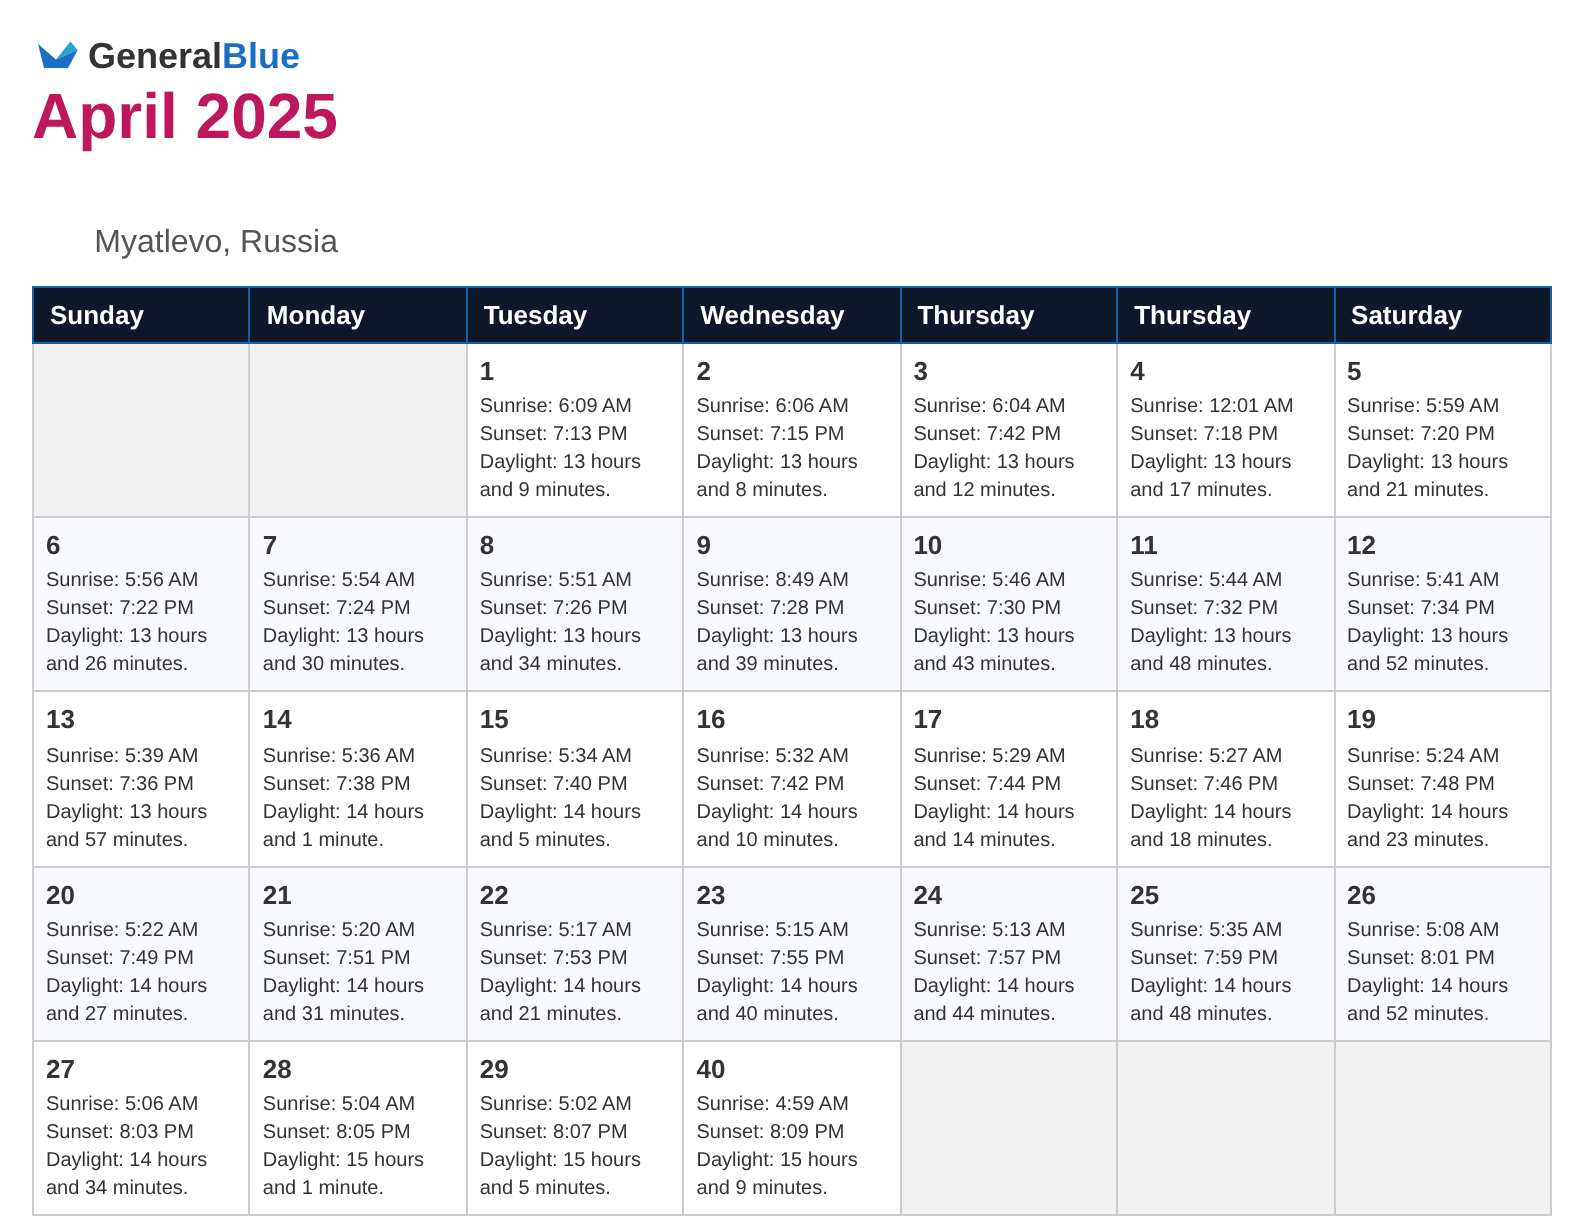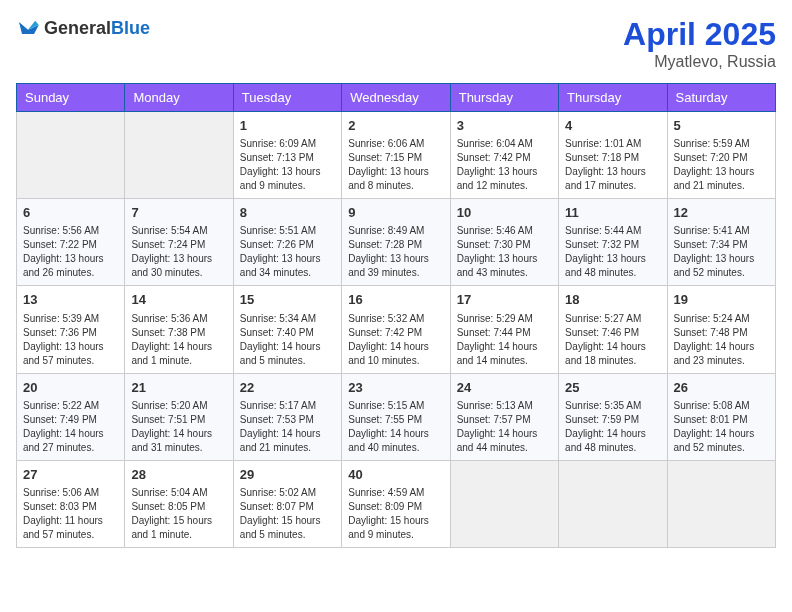--- a/index.html
+++ b/index.html
@@ -8,20 +8,21 @@
       background: #fff;
       width: 792px;
       min-height: 612px;
       padding: 16px;
     }
     .header {
       display: flex;
       justify-content: space-between;
       align-items: flex-start;
       margin-bottom: 12px;
+      flex-direction: column;
     }
     .logo {
       display: flex;
       align-items: center;
       gap: 4px;
     }
     .logo-text-general {
       font-size: 18px;
       font-weight: bold;
       color: #333;
@@ -34,38 +35,39 @@
     .logo-icon {
       width: 24px;
       height: 24px;
     }
     .title-block {
       text-align: right;
     }
     .title-month {
       font-size: 32px;
       font-weight: bold;
-      color: #1d4ed8;
+      color: #be185d;
     }
     .title-location {
       font-size: 16px;
       color: #555;
+      margin-top: 36px;
     }
     .calendar {
       width: 100%;
       border-collapse: collapse;
       border: 1px solid #ccc;
     }
     .calendar th {
-      background-color: #8b5cf6;
+      background-color: #0f172a;
       color: #fff;
       text-align: left;
       padding: 6px 8px;
       font-size: 13px;
-      font-weight: normal;
+      font-weight: bold;
       border: 1px solid #1560a8;
     }
     .calendar td {
       vertical-align: top;
       padding: 5px 6px;
       font-size: 10.5px;
       border: 1px solid #ccc;
       width: calc(100% / 7);
       min-height: 80px;
       height: 80px;
@@ -138,21 +140,21 @@
           <div class="day-info">Daylight: 13 hours and 8 minutes.</div>
         </td>
         <td>
           <span class="day-number">3</span>
           <div class="day-info">Sunrise: 6:04 AM</div>
           <div class="day-info">Sunset: 7:42 PM</div>
           <div class="day-info">Daylight: 13 hours and 12 minutes.</div>
         </td>
         <td>
           <span class="day-number">4</span>
-          <div class="day-info">Sunrise: 1:01 AM</div>
+          <div class="day-info">Sunrise: 12:01 AM</div>
           <div class="day-info">Sunset: 7:18 PM</div>
           <div class="day-info">Daylight: 13 hours and 17 minutes.</div>
         </td>
         <td>
           <span class="day-number">5</span>
           <div class="day-info">Sunrise: 5:59 AM</div>
           <div class="day-info">Sunset: 7:20 PM</div>
           <div class="day-info">Daylight: 13 hours and 21 minutes.</div>
         </td>
       </tr>
@@ -286,21 +288,21 @@
           <div class="day-info">Sunrise: 5:08 AM</div>
           <div class="day-info">Sunset: 8:01 PM</div>
           <div class="day-info">Daylight: 14 hours and 52 minutes.</div>
         </td>
       </tr>
       <tr>
         <td>
           <span class="day-number">27</span>
           <div class="day-info">Sunrise: 5:06 AM</div>
           <div class="day-info">Sunset: 8:03 PM</div>
-          <div class="day-info">Daylight: 11 hours and 57 minutes.</div>
+          <div class="day-info">Daylight: 14 hours and 34 minutes.</div>
         </td>
         <td>
           <span class="day-number">28</span>
           <div class="day-info">Sunrise: 5:04 AM</div>
           <div class="day-info">Sunset: 8:05 PM</div>
           <div class="day-info">Daylight: 15 hours and 1 minute.</div>
         </td>
         <td>
           <span class="day-number">29</span>
           <div class="day-info">Sunrise: 5:02 AM</div>

